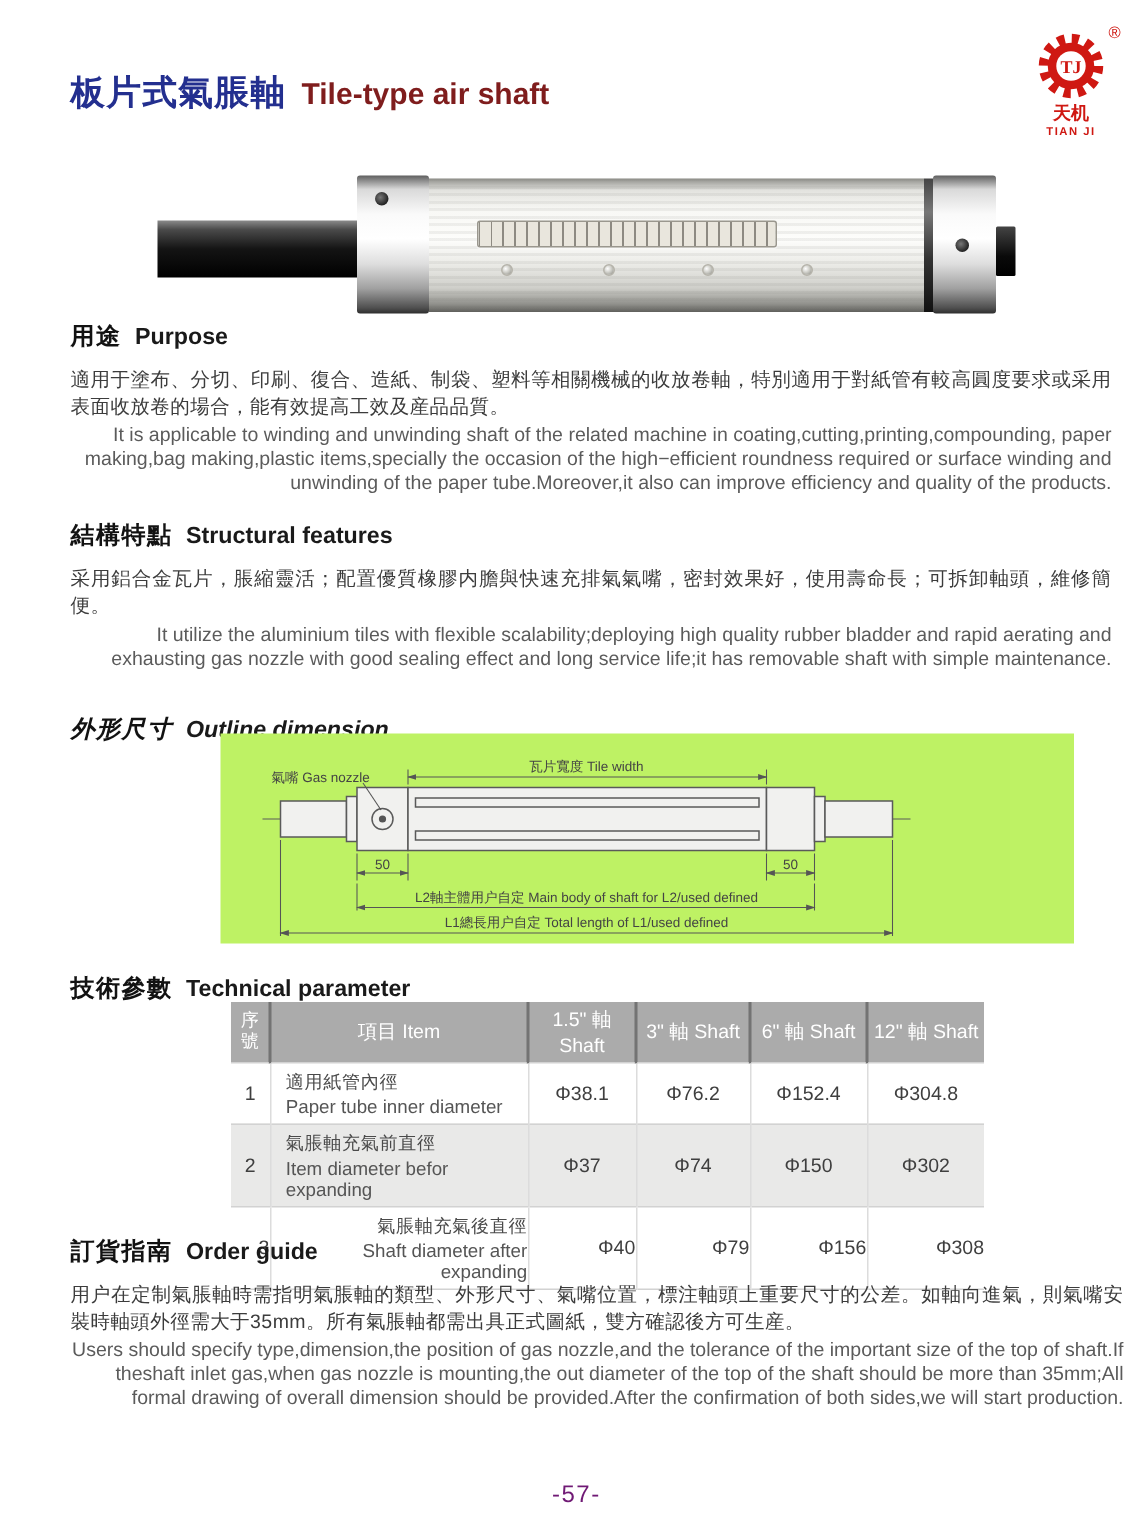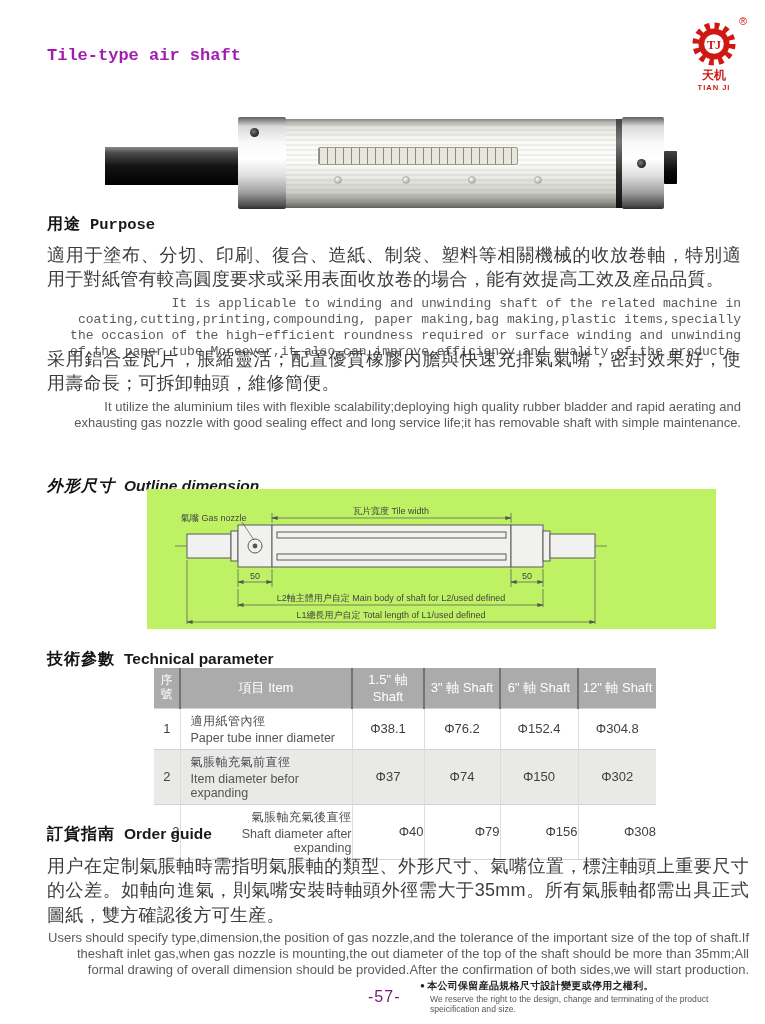--- a/index.html
+++ b/index.html
@@ -2,21 +2,21 @@
 <html><head>
 <meta charset="utf-8">
 <style>
   * { margin:0; padding:0; box-sizing:border-box; }
   body { background:#ffffff; font-family:"Liberation Sans","DejaVu Sans",sans-serif; }
   .page { position:relative; width:765px; height:1024px; background:#fff; overflow:hidden; margin:0 auto; }
 
   
   .title-row { position:absolute; left:47px; top:46px; display:flex; align-items:baseline; gap:10px; }
   .title-zh { font-size:23px; font-weight:bold; color:#232f8f; letter-spacing:1px; }
-  .title-en { font-size:17px; font-weight:bold; color:#a21caf;font-family:Liberation Mono, monospace; }
+  .title-en { font-size:20px; font-weight:bold; color:#7f1d1d; }
   .logo { position:absolute; right:12px; top:12px; width:70px; height:86px; }
 
   
   .photo { position:absolute; left:0; top:103px; width:765px; height:106px; }
   .shaft-black { position:absolute; left:105px; top:44px; width:136px; height:38px;
     background:linear-gradient(180deg,#8a8a8a 0%,#4a4a4a 16%,#141414 50%,#000 100%); }
   .cap { position:absolute; top:14px; height:92px; border-radius:2px;
     background:linear-gradient(180deg,#5f5f5f 0%,#d9d9d9 10%,#fafafa 28%,#ffffff 46%,#dedede 64%,#a0a0a0 82%,#4f4f4f 96%,#2e2e2e 100%); }
   .cap-left { left:238px; width:48px; }
   .cap-right { left:622px; width:42px; }
@@ -34,21 +34,21 @@
   .screw { position:absolute; width:8px; height:8px; border-radius:50%; top:57px;
     background:radial-gradient(circle at 35% 35%, #fefefe 0%, #cfcfc9 45%, #8d8d87 100%); border:1px solid #b5b3aa; }
   .screw-cap { position:absolute; width:9px; height:9px; border-radius:50%;
     background:radial-gradient(circle at 40% 40%, #777 0%, #222 70%); }
 
   
   .sec { position:absolute; left:47px; width:694px; }
   .sec-head { display:flex; align-items:baseline; gap:9px; margin-bottom:9px; }
   .sec-head .zh { font-size:16px; font-weight:bold; color:#121212; letter-spacing:1px; }
   .sec-head .en { font-size:15.5px; font-weight:bold; color:#1a1a1a; }
-  p.zh { font-size:18px; line-height:1.35; color:#3c3c3c; letter-spacing:.3px; text-align:justify; margin-bottom:3px; }
+  p.zh { font-size:13px; line-height:1.35; color:#3c3c3c; letter-spacing:.3px; text-align:justify; margin-bottom:3px; }
   p.en { font-size:13px; line-height:1.24; color:#5b5b5b; text-align:right; }
 
   
   .panel { position:absolute; left:147px; top:489px; width:569px; height:140px; background:#bef264; }
 
   
   .spec { position:absolute; left:154px; top:668px; border-collapse:collapse; table-layout:fixed; }
   .spec th { background:#ababab; color:#fff; font-weight:normal; font-size:13px; height:40px;
     border-left:2px solid #737373; vertical-align:middle; text-align:center; }
   .spec th:first-child { border-left:none; }
@@ -70,20 +70,21 @@
   .foot-note .nzh { font-size:10px; color:#1d1d1d; font-weight:bold; letter-spacing:.3px; }
   .foot-note .nzh .bullet { font-size:8px; margin-right:2px; position:relative; top:-1px; }
   .foot-note .nen { font-size:8.6px; color:#555; margin-left:10px; margin-top:1px; }
 </style>
 </head>
 <body>
 
 <div class="page">
 
   <div class="title-row">
+    <span class="title-zh">板片式氣脹軸</span>
     <span class="title-en">Tile-type air shaft</span>
   </div>
 
   <div class="logo">
     <svg width="70" height="86" viewBox="0 0 70 86">
       <circle cx="31" cy="32" r="17.5" fill="none" stroke="#cf1812" stroke-width="8" stroke-dasharray="4.6 4.56"></circle>
       <circle cx="31" cy="32" r="15.5" fill="#cf1812"></circle>
       <circle cx="31" cy="32" r="9.8" fill="#ffffff"></circle>
       <text x="31" y="36.5" text-anchor="middle" font-family="'Liberation Serif',serif" font-size="12" font-weight="bold" fill="#cf1812">TJ</text>
       <text x="60" y="13" text-anchor="middle" font-size="11" fill="#cf1812">®</text>
@@ -102,30 +103,34 @@
       <div class="screw" style="left:182px;"></div>
       <div class="screw" style="left:248px;"></div>
     </div>
     <div class="dark-band"></div>
     <div class="cap cap-right"></div>
     <div class="screw-cap" style="left:250px; top:25px;"></div>
     <div class="screw-cap" style="left:637px; top:56px;"></div>
     <div class="nub"></div>
   </div>
 
-  <div class="sec" style="top:214px;font-family:Liberation Mono, monospace;">
+  <div class="sec" style="top:214px;">
     <div class="sec-head">
       <span class="zh">用途</span>
       <span class="en">Purpose</span>
     </div>
     <p class="zh">適用于塗布、分切、印刷、復合、造紙、制袋、塑料等相關機械的收放卷軸，特別適用于對紙管有較高圓度要求或采用表面收放卷的場合，能有效提高工效及産品品質。</p>
     <p class="en">It is applicable to winding and unwinding shaft of the related machine in coating,cutting,printing,compounding, paper making,bag making,plastic items,specially the occasion of the high−efficient roundness required or surface winding and unwinding of the paper tube.Moreover,it also can improve efficiency and quality of the products.</p>
   </div>
 
   <div class="sec" style="top:347px;">
+    <div class="sec-head">
+      <span class="zh">結構特點</span>
+      <span class="en">Structural features</span>
+    </div>
     <p class="zh">采用鋁合金瓦片，脹縮靈活；配置優質橡膠内膽與快速充排氣氣嘴，密封效果好，使用壽命長；可拆卸軸頭，維修簡便。</p>
     <p class="en">It utilize the aluminium tiles with flexible scalability;deploying high quality rubber bladder and rapid aerating and exhausting gas nozzle with good sealing effect and long service life;it has removable shaft with simple maintenance.</p>
   </div>
 
   <div class="sec" style="top:476px;font-style:italic;">
     <div class="sec-head">
       <span class="zh">外形尺寸</span>
       <span class="en">Outline dimension</span>
     </div>
   </div>
@@ -252,20 +257,14 @@
   <div class="sec" style="top:824px; width:702px;">
     <div class="sec-head">
       <span class="zh">訂貨指南</span>
       <span class="en">Order guide</span>
     </div>
     <p class="zh">用户在定制氣脹軸時需指明氣脹軸的類型、外形尺寸、氣嘴位置，標注軸頭上重要尺寸的公差。如軸向進氣，則氣嘴安裝時軸頭外徑需大于35mm。所有氣脹軸都需出具正式圖紙，雙方確認後方可生産。</p>
     <p class="en">Users should specify type,dimension,the position of gas nozzle,and the tolerance of the important size of the top of shaft.If theshaft inlet gas,when gas nozzle is mounting,the out diameter of the top of the shaft should be more than 35mm;All formal drawing of overall dimension should be provided.After the confirmation of both sides,we will start production.</p>
   </div>
 
   <div class="page-num">-57-</div>
-  <div class="foot-note">
-    <div class="nzh">
-      <span class="bullet">●</span><span>本公司保留産品規格尺寸設計變更或停用之權利。</span>
-    </div>
-    <div class="nen">We reserve the right to the design, change and terminating of the product speicification and size.</div>
-  </div>
 
 </div>
 
 </body></html>

